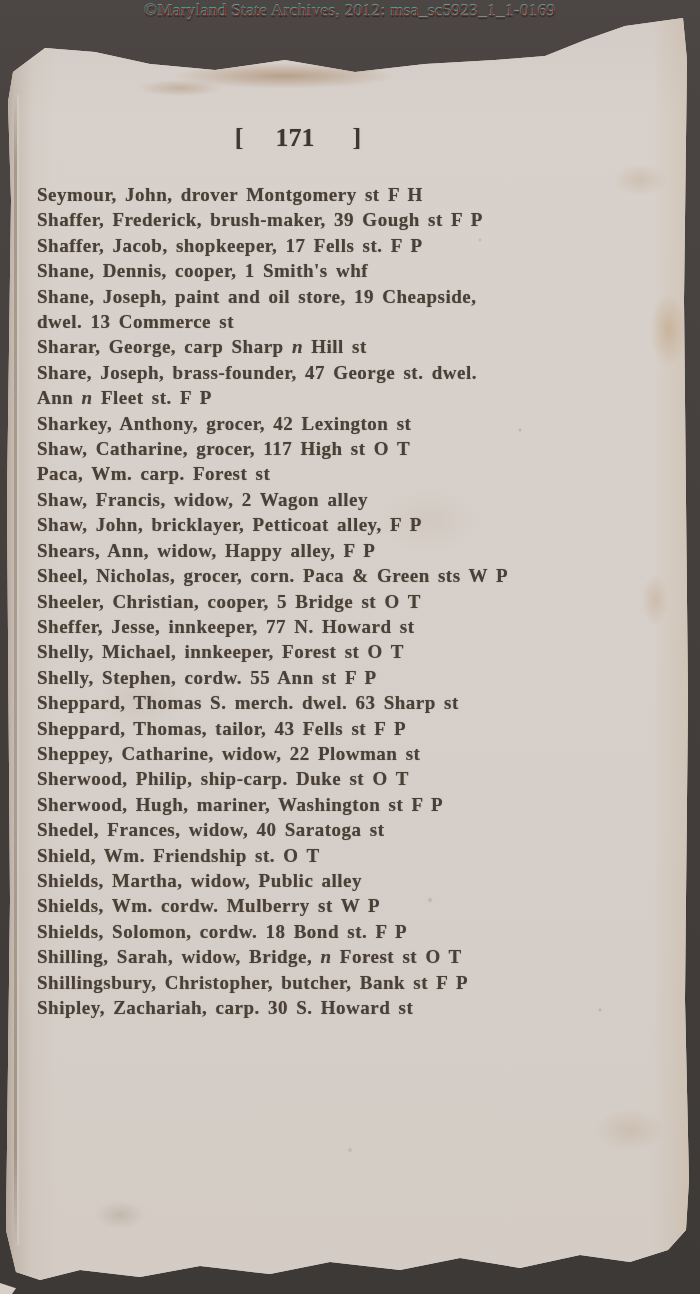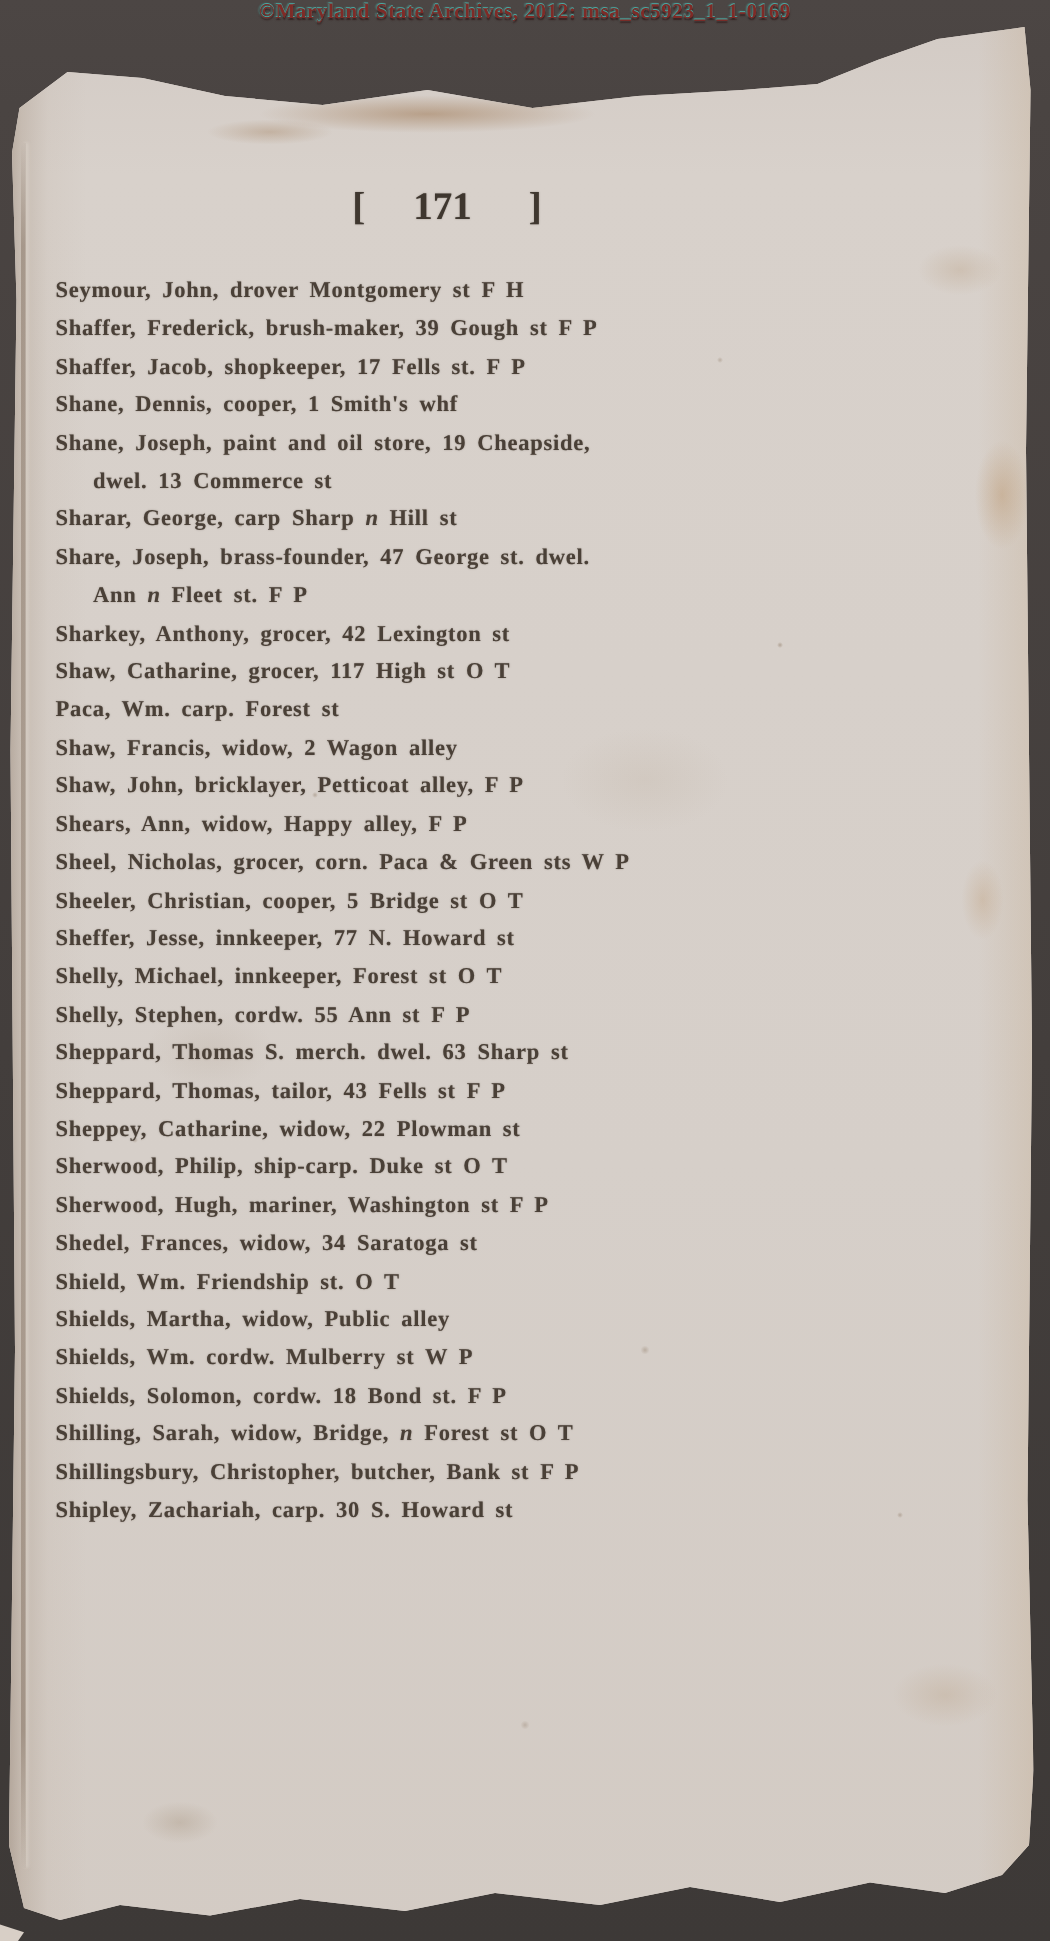--- a/index.html
+++ b/index.html
@@ -10,21 +10,21 @@
   }
   #screen {
     position: relative; width: 700px; height: 1294px;
     background: linear-gradient(180deg, #4c4644 0px, #4a4442 70px, #433e3c 700px, #3d3937 1294px);
   }
 
   
   .watermark {
     position: absolute; top: 1px; left: 0; width: 100%;
     text-align: center;
-    font-size: 14px; font-weight: bold; letter-spacing: 0.4px;
+    font-size: 17px; font-weight: normal; letter-spacing: 0.4px;
     color: #7e2b27;
     text-shadow: 0 -1px 0 #4aaaa3, -1px -1px 1px rgba(74,170,163,0.55), 0 1px 1px rgba(40,10,10,0.6);
     z-index: 5;
   }
 
   
   .paper {
     position: absolute; left: 0; top: 0; width: 700px; height: 1294px;
     background-color: #d6cfc9;
     background-image:
@@ -91,28 +91,28 @@
     transform: translateX(-52px);
     font-size: 26px; font-weight: bold; color: #3f372f;
     text-shadow: 0 0 1px rgba(63,55,47,0.5);
     z-index: 3;
   }
   .page-header .lb { margin-right: 32px; }
   .page-header .rb { margin-left: 38px; }
 
   .entries {
     position: absolute; left: 37px; top: 182px; width: 650px;
-    font-size: 15px; line-height: 25.4px; font-weight: bold;
+    font-size: 19px; line-height: 25.4px; font-weight: bold;
     letter-spacing: 0.5px; word-spacing: 3px;
     color: #4a4037;
     text-shadow: 0 0 1px rgba(74,64,55,0.55);
     white-space: nowrap;
     z-index: 3;
   }
-  .entries .cont { margin-left: 25px; }
+  .entries .cont { }
   .entries em { font-style: italic; }
 </style>
 </head>
 <body>
 
 <div id="screen">
 
   <div class="watermark">©Maryland State Archives, 2012: msa_sc5923_1_1-0169</div>
 
   <div class="paper"></div>
@@ -145,21 +145,21 @@
       <div class="line">Sheel, Nicholas, grocer, corn. Paca &amp; Green sts W P</div>
       <div class="line">Sheeler, Christian, cooper, 5 Bridge st O T</div>
       <div class="line">Sheffer, Jesse, innkeeper, 77 N. Howard st</div>
       <div class="line">Shelly, Michael, innkeeper, Forest st O T</div>
       <div class="line">Shelly, Stephen, cordw. 55 Ann st F P</div>
       <div class="line">Sheppard, Thomas S. merch. dwel. 63 Sharp st</div>
       <div class="line">Sheppard, Thomas, tailor, 43 Fells st F P</div>
       <div class="line">Sheppey, Catharine, widow, 22 Plowman st</div>
       <div class="line">Sherwood, Philip, ship-carp. Duke st O T</div>
       <div class="line">Sherwood, Hugh, mariner, Washington st F P</div>
-      <div class="line">Shedel, Frances, widow, 34 Saratoga st</div>
+      <div class="line">Shedel, Frances, widow, 40 Saratoga st</div>
       <div class="line">Shield, Wm. Friendship st. O T</div>
       <div class="line">Shields, Martha, widow, Public alley</div>
       <div class="line">Shields, Wm. cordw. Mulberry st W P</div>
       <div class="line">Shields, Solomon, cordw. 18 Bond st. F P</div>
       <div class="line">Shilling, Sarah, widow, Bridge, <em>n</em> Forest st O T</div>
       <div class="line">Shillingsbury, Christopher, butcher, Bank st F P</div>
       <div class="line">Shipley, Zachariah, carp. 30 S. Howard st</div>
     </div>
 
 </div>

